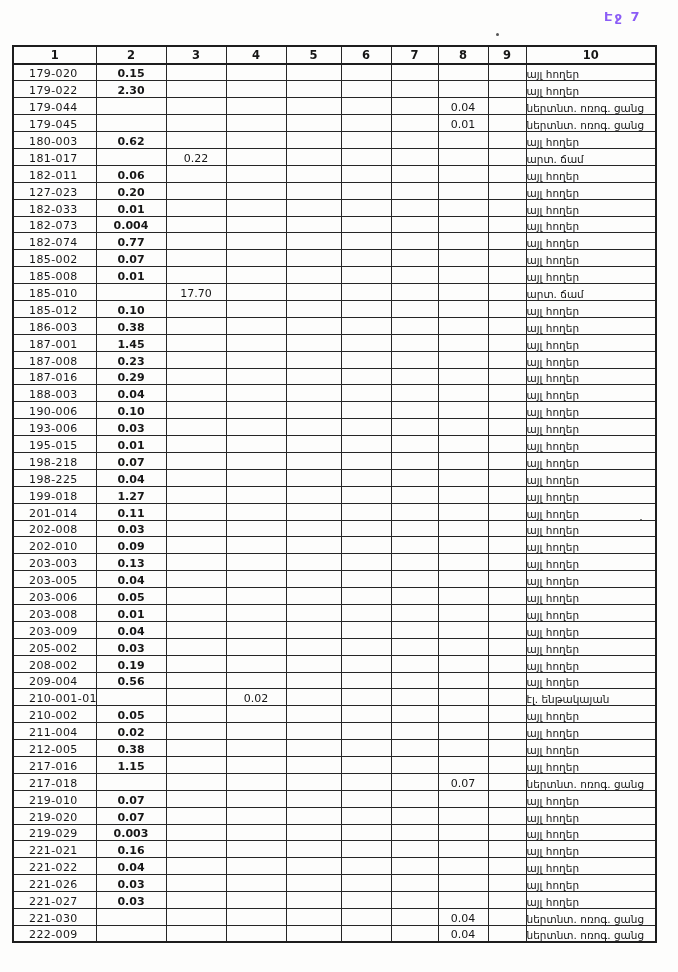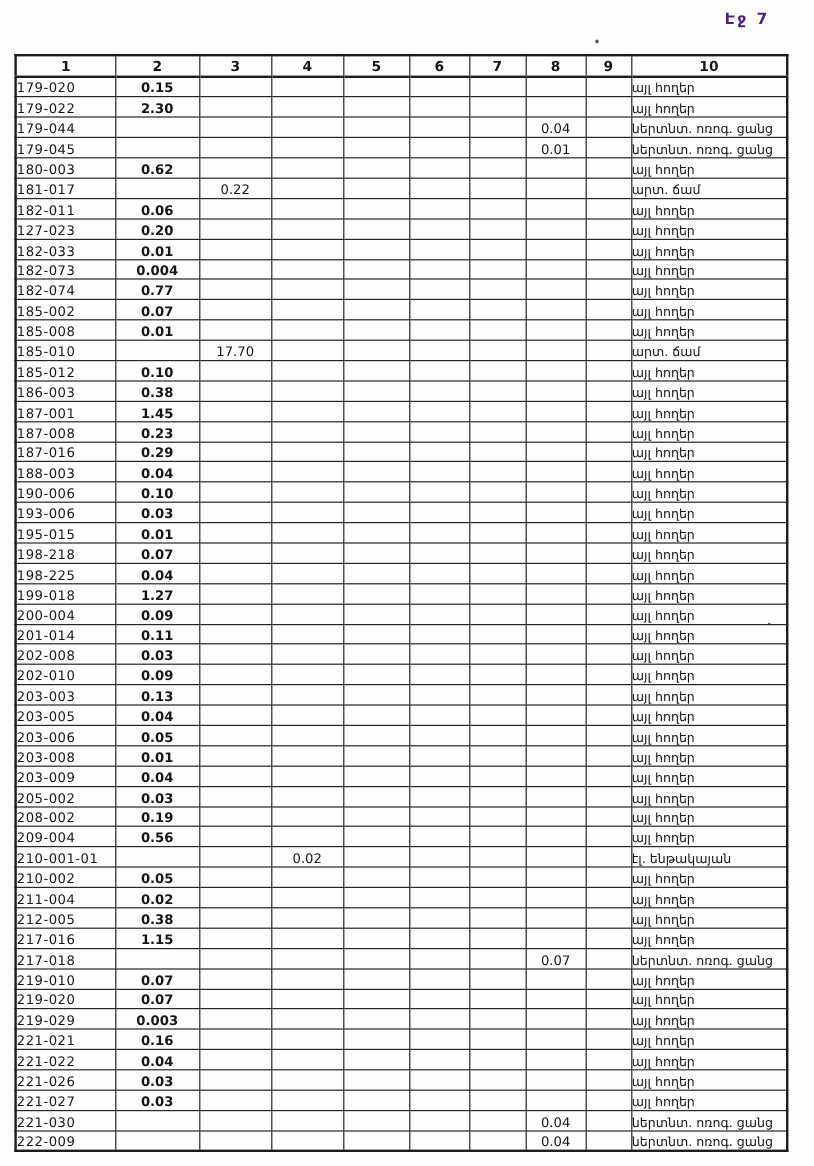--- a/index.html
+++ b/index.html
@@ -15,21 +15,21 @@
     color: #161616;
     overflow: hidden;
   }
   .page-label {
     position: absolute;
     top: 9px;
     left: 604px;
     font-size: 13px;
     font-weight: bold;
     letter-spacing: 2px;
-    color: #4c1d95;
+    color: #8b5cf6;
     text-align: right;
   }
   table.doc-table {
     position: absolute;
     left: 12px;
     top: 45px;
     width: 643px;
     border-collapse: collapse;
     table-layout: fixed;
     border: 2px solid #1d1d1d;
@@ -47,21 +47,21 @@
   .doc-table th {
     font-size: 11.5px;
     font-weight: bold;
     text-align: center;
     vertical-align: middle;
     border-bottom: 2px solid #1d1d1d;
   }
   td.c1 {
     font-size: 11px;
     text-align: left;
-    padding-left: 0;
+    padding-left: 15px;
     letter-spacing: 0.4px;
   }
   td.c2 {
     font-size: 11px;
     font-weight: bold;
     text-align: center;
     margin-top: 48px;
   }
   td.c3, td.c4, td.c8 {
     font-size: 11px;
@@ -424,32 +424,20 @@
         <td class="c3"></td>
         <td class="c4"></td>
         <td class="c5"></td>
         <td class="c6"></td>
         <td class="c7"></td>
         <td class="c8"></td>
         <td class="c9"></td>
         <td class="c10">այլ հողեր</td>
       </tr>
       <tr>
-        <td class="c1">200-004</td>
-        <td class="c2">0.09</td>
-        <td class="c3"></td>
-        <td class="c4"></td>
-        <td class="c5"></td>
-        <td class="c6"></td>
-        <td class="c7"></td>
-        <td class="c8"></td>
-        <td class="c9"></td>
-        <td class="c10">այլ հողեր</td>
-      </tr>
-      <tr>
         <td class="c1">201-014</td>
         <td class="c2">0.11</td>
         <td class="c3"></td>
         <td class="c4"></td>
         <td class="c5"></td>
         <td class="c6"></td>
         <td class="c7"></td>
         <td class="c8"></td>
         <td class="c9"></td>
         <td class="c10">այլ հողեր</td>

